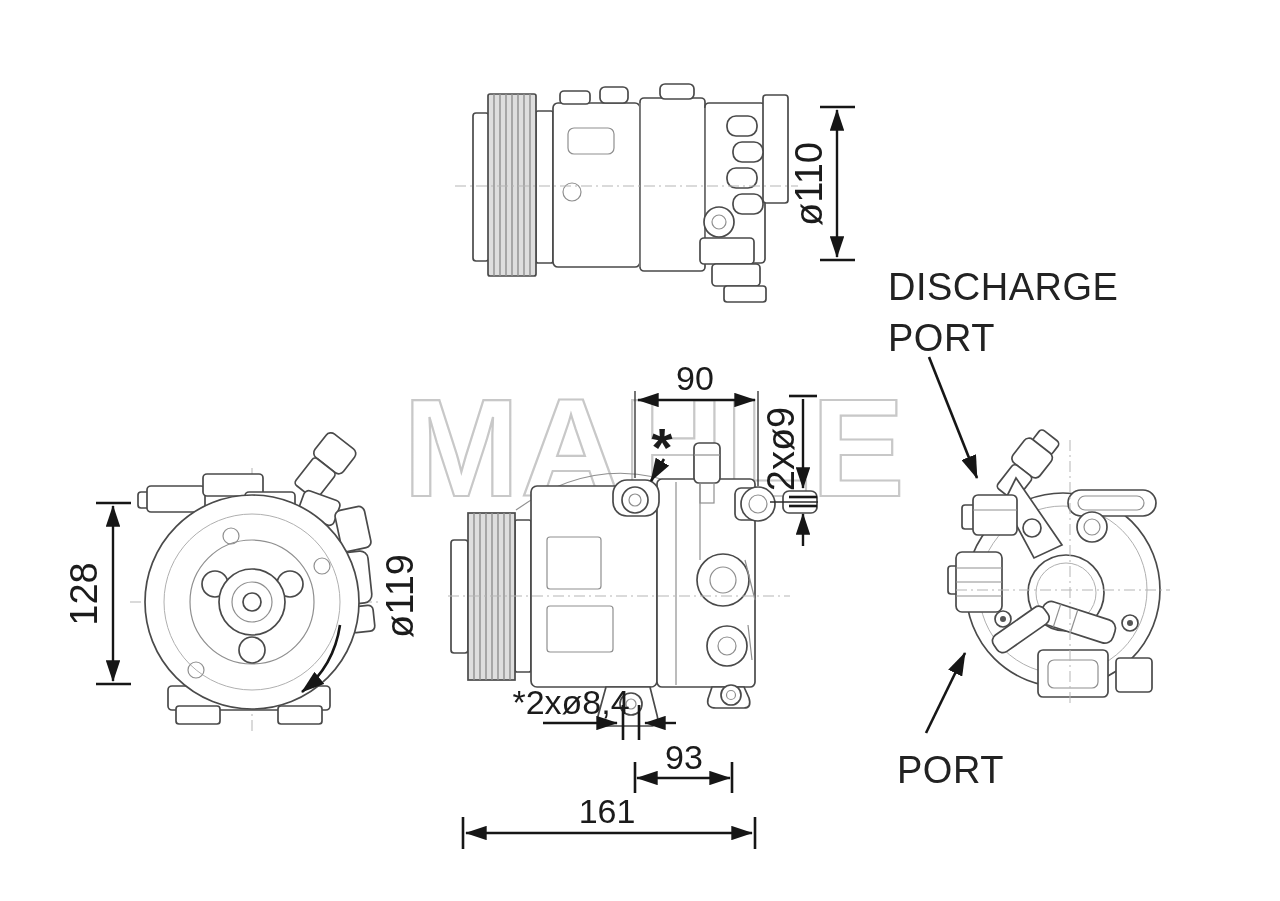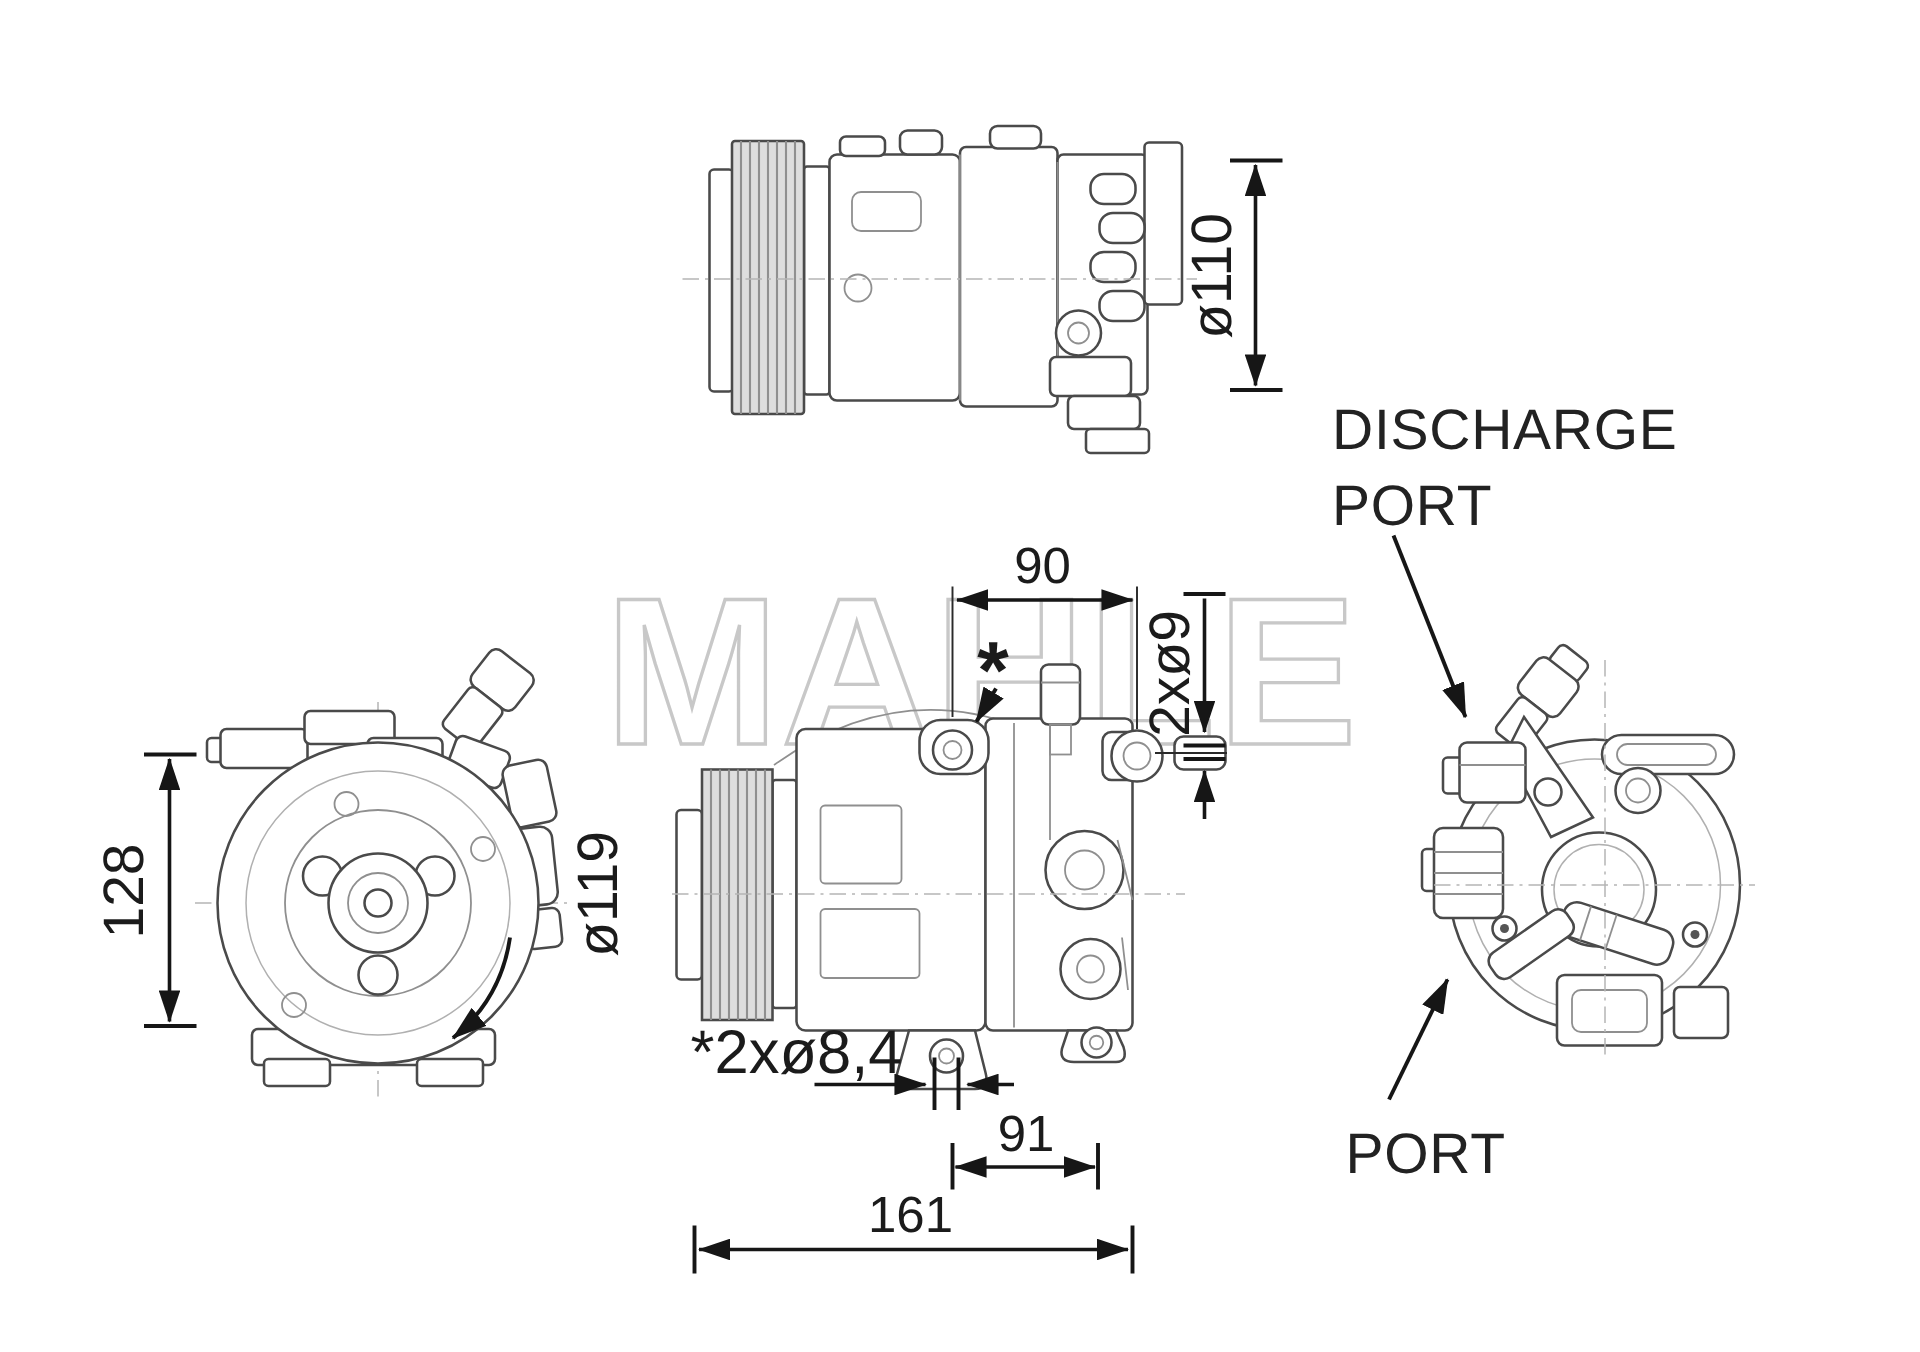--- a/index.html
+++ b/index.html
@@ -13,21 +13,21 @@
   .s2 {fill:none;stroke:#8f8f8f;stroke-width:1.2;}
   .s3 {fill:none;stroke:#b0b0b0;stroke-width:1;}
   .cl {fill:none;stroke:#b5b5b5;stroke-width:1;stroke-dasharray:11 4 2 4;}
   .dim{fill:none;stroke:#161616;stroke-width:2.4;}
   .ext{fill:none;stroke:#2a2a2a;stroke-width:1.3;}
   .tick{stroke:#161616;stroke-width:2.6;}
   .arr{fill:none;stroke:#161616;stroke-width:2.6;}
   
   .lbl{position:absolute;color:#1b1b1b;white-space:nowrap;}
   .dimtxt{font-size:34px;transform:translate(-50%,-50%);}
-  .dimtxt-s{font-size:41px;transform:translate(-50%,-50%);}
+  .dimtxt-s{font-size:34px;transform:translate(-50%,-50%);margin-left:40px;}
   .rot{font-size:38px;transform:translate(-50%,-50%) rotate(-90deg);}
   .star{font-size:54px;font-weight:bold;transform:translate(-50%,-50%);}
   .port{font-size:38px;letter-spacing:0.5px;line-height:1.35;color:#222222;}
 </style>
 </head>
 <body>
 
 <div class="stage">
 
 <svg width="1280" height="901" viewBox="0 0 1280 901">
@@ -247,21 +247,21 @@
   <line x1="926" y1="733" x2="965" y2="653" class="arr" marker-end="url(#ah)"></line>
 </svg>
 
 <div class="lbl rot" style="left:809px;top:184px;">ø110</div>
 <div class="lbl rot" style="left:84px;top:594px;">128</div>
 <div class="lbl rot" style="left:400px;top:596px;">ø119</div>
 <div class="lbl rot" style="left:781px;top:449px;">2xø9</div>
 <div class="lbl dimtxt" style="left:695px;top:378px;">90</div>
 <div class="lbl star" style="left:662px;top:447px;">*</div>
 <div class="lbl dimtxt-s" style="left:531px;top:702px;">*2xø8,4</div>
-<div class="lbl dimtxt" style="left:684px;top:757px;">91</div>
+<div class="lbl dimtxt" style="left:684px;top:757px;">93</div>
 <div class="lbl dimtxt" style="left:607px;top:811px;">161</div>
 
 <div class="lbl port" style="left:888px;top:262px;">
   <div>DISCHARGE</div>
   <div>PORT</div>
 </div>
 <div class="lbl port" style="left:897px;top:745px;">
   <div>PORT</div>
 </div>
 

